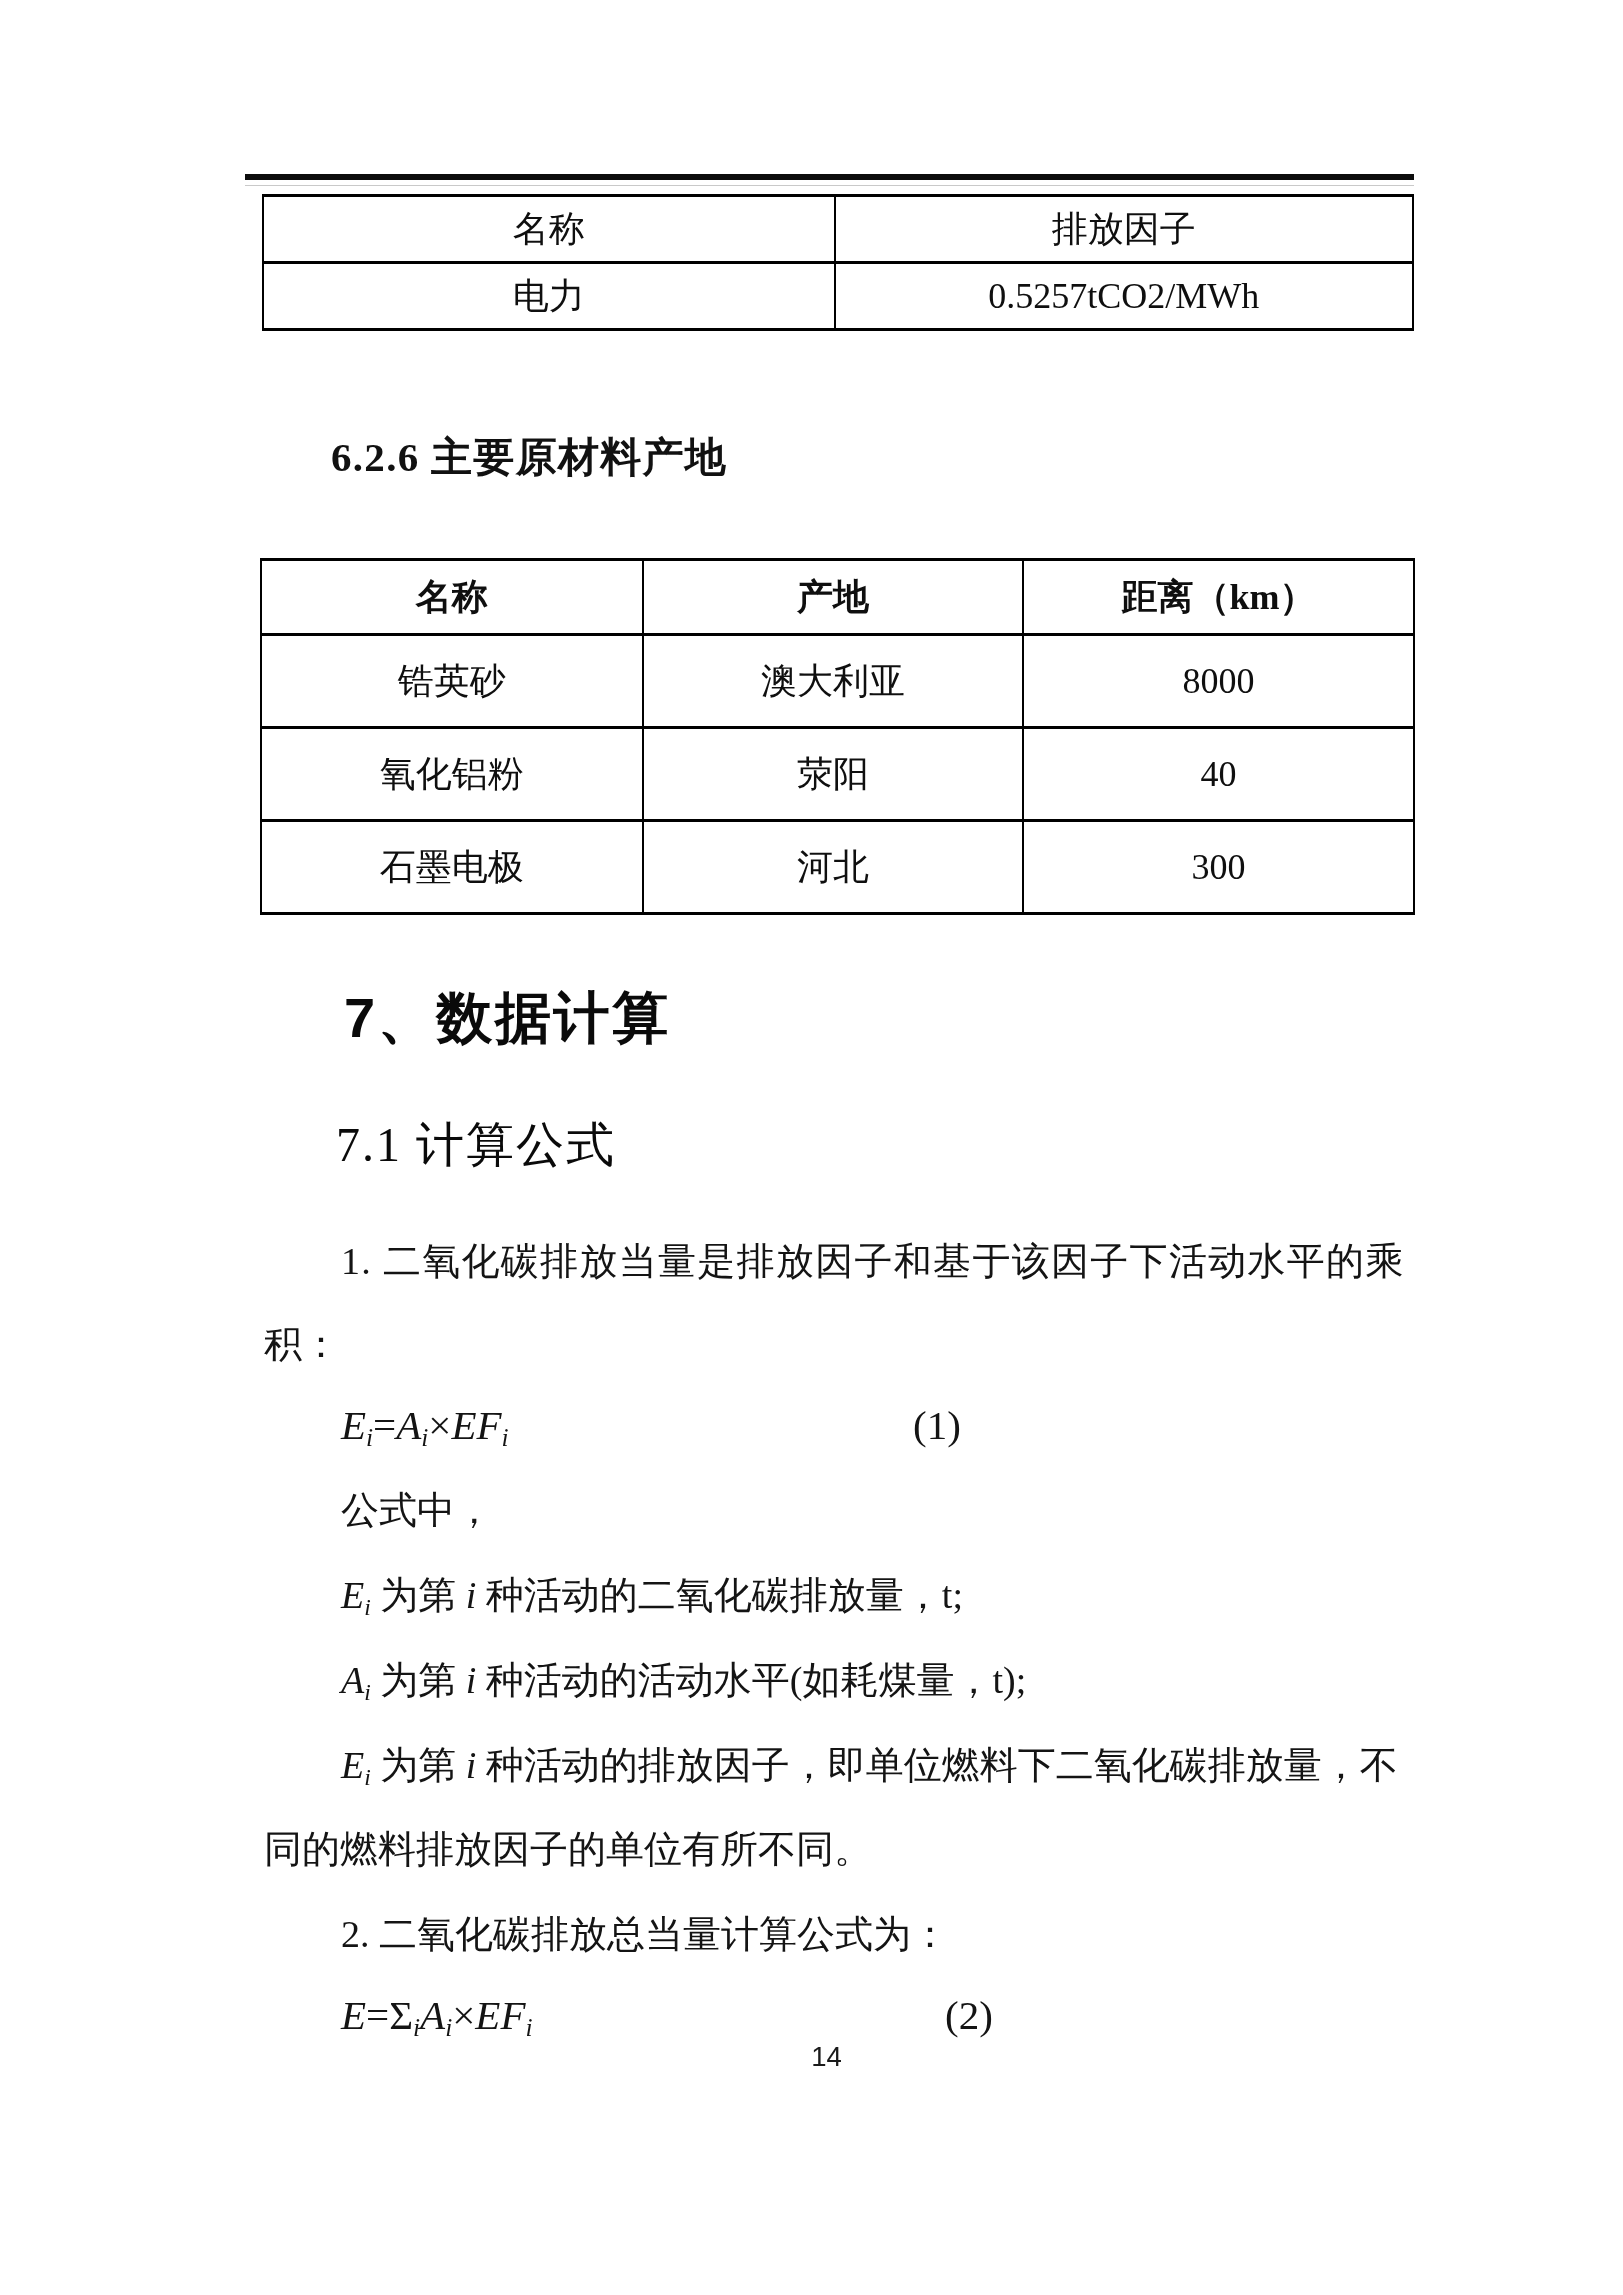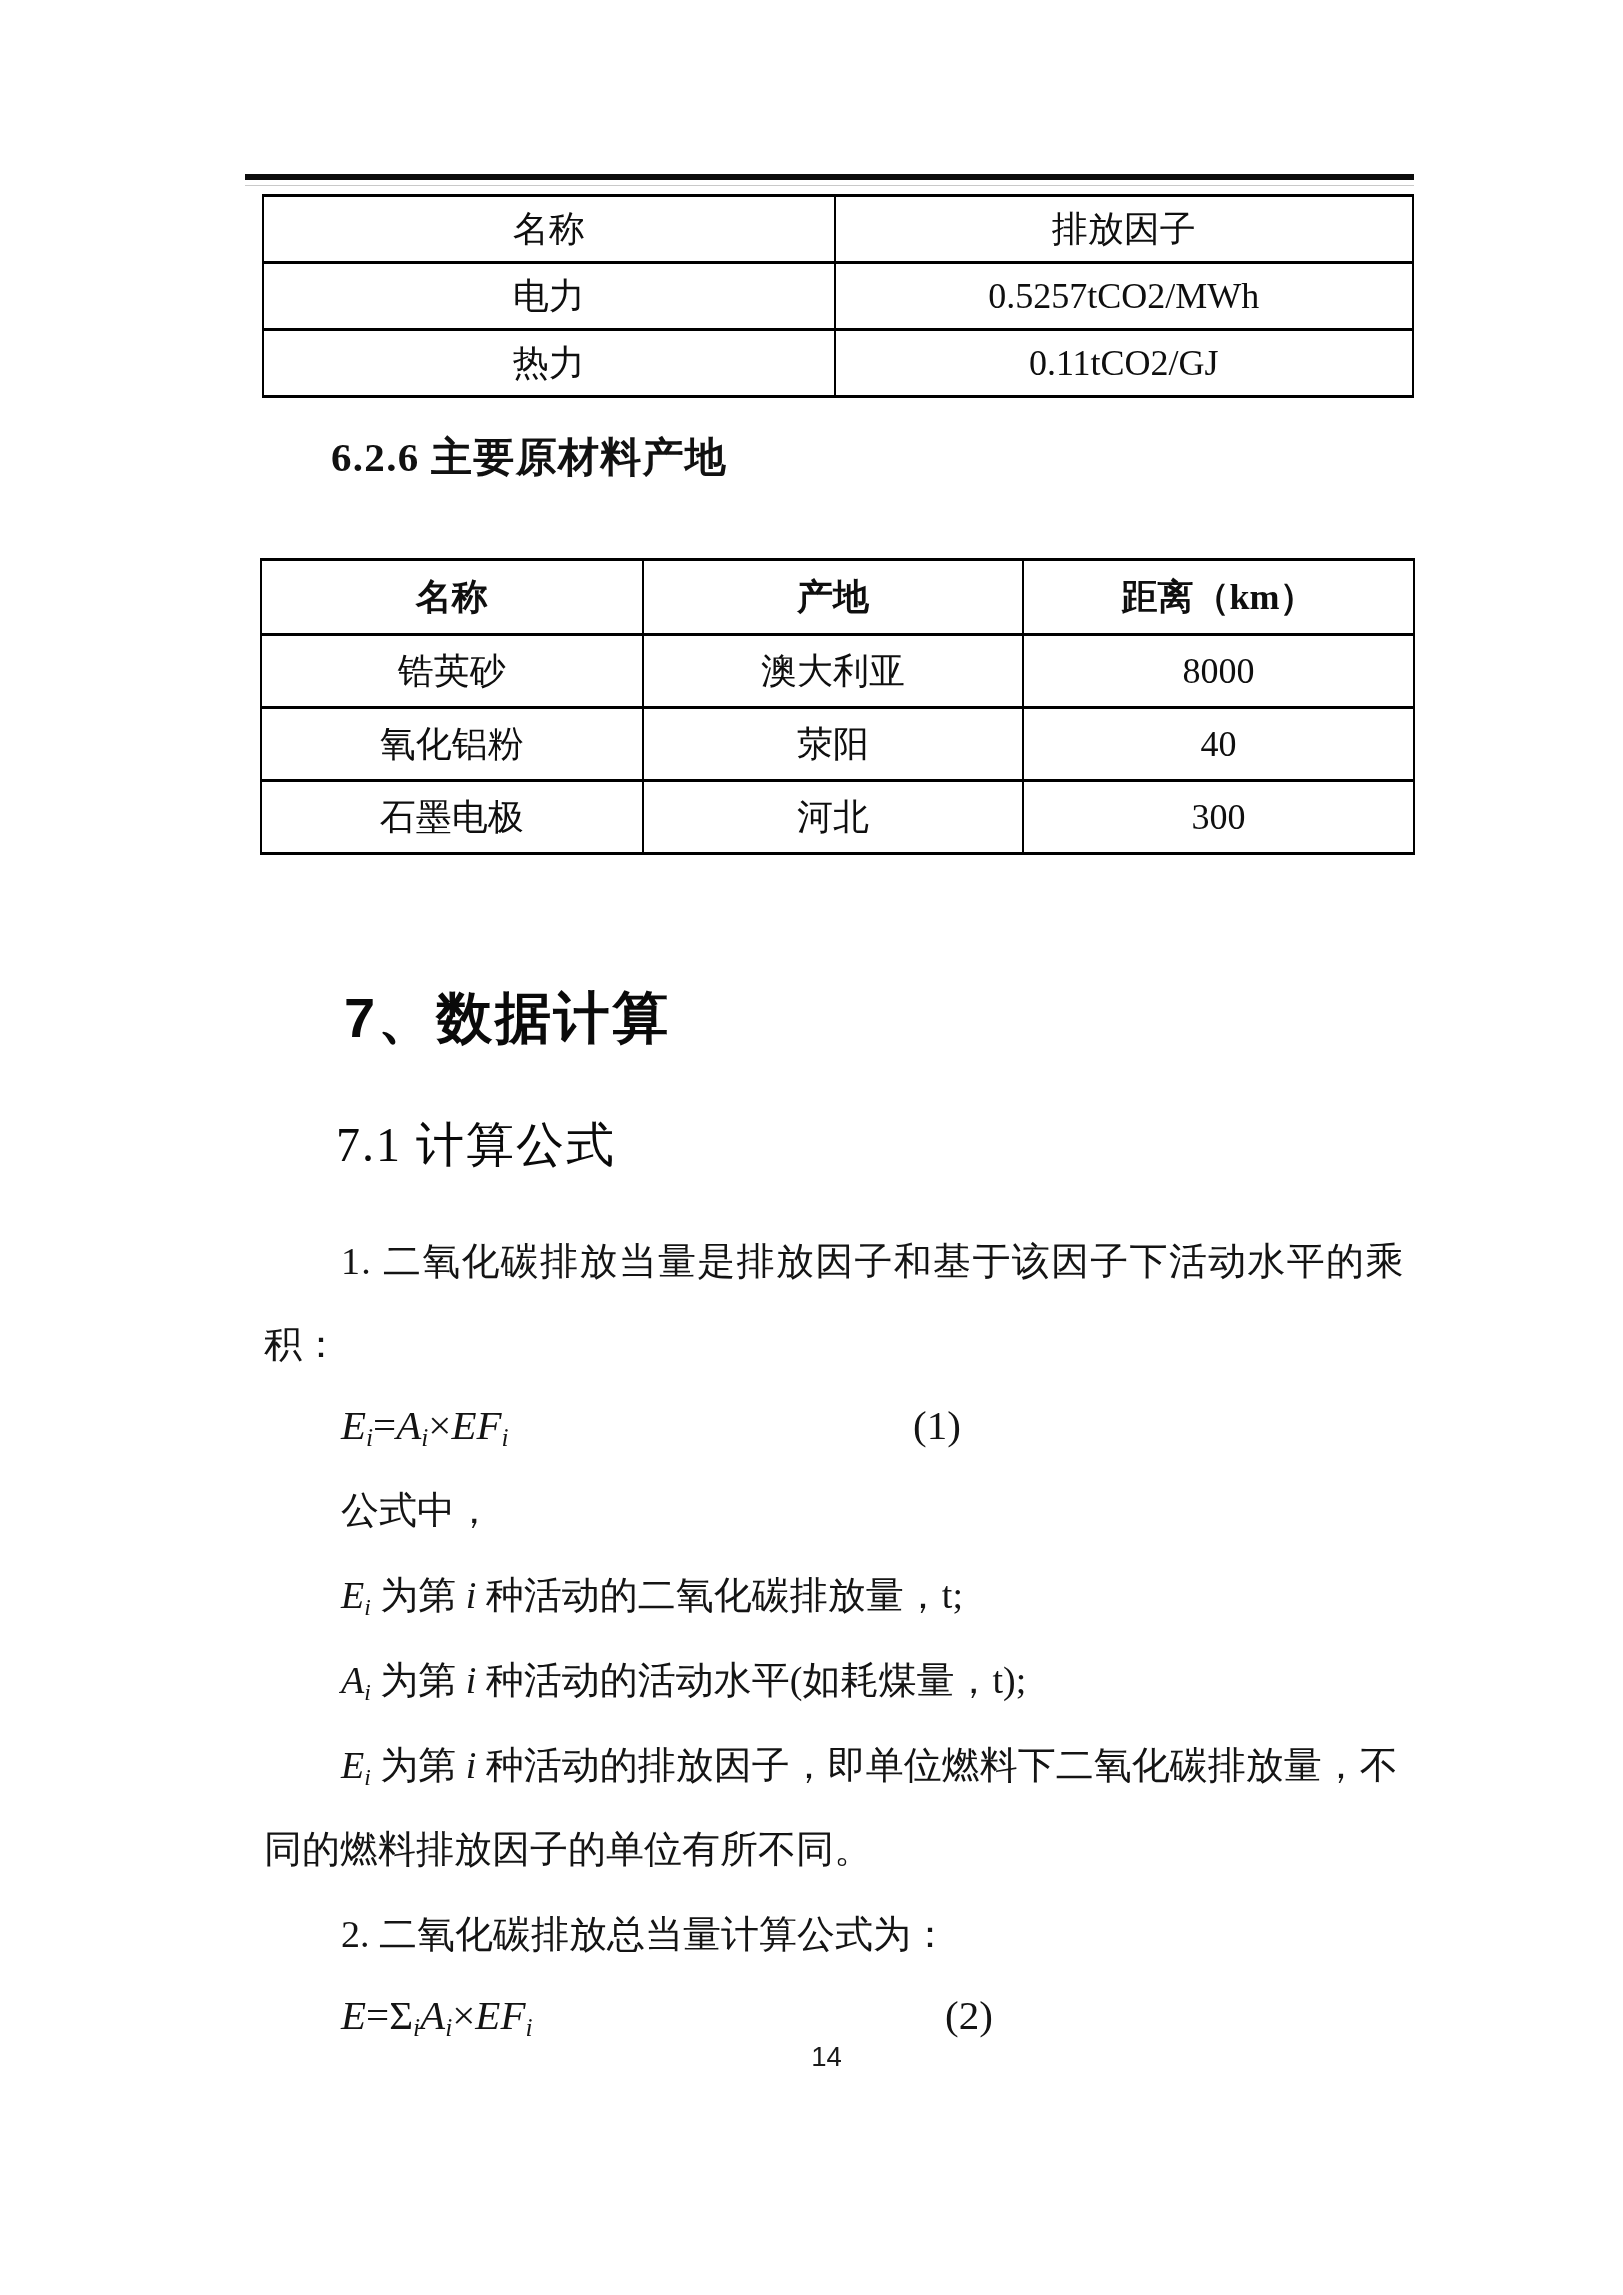--- a/index.html
+++ b/index.html
@@ -43,21 +43,21 @@
     text-align: center;
     vertical-align: middle;
     font-size: 36px;
     padding: 0;
     color: #0f0f0f;
   }
   #table1 { left: 247px; top: 194px; width: 1152px; }
   #table1 tr { height: 67px; }
   #table2 { left: 245px; top: 558px; width: 1155px; }
   #table2 tr.hdr { height: 75px; }
-  #table2 tr.data { height: 73px; }
+  #table2 tr.data { height: 93px; }
   #table2 td.bold { font-weight: bold; }
   .heading-626 {
     position: absolute;
     left: 316px;
     top: 430px;
     font-size: 41px;
     font-weight: bold;
     letter-spacing: 1.3px;
     white-space: nowrap;
   }
@@ -134,24 +134,20 @@
         <col style="width:50.3%">
       </colgroup>
     <tbody>
         <tr>
       <td>名称</td>
       <td>排放因子</td>
     </tr>
     <tr>
       <td>电力</td>
       <td>0.5257tCO2/MWh</td>
-    </tr>
-    <tr>
-      <td>热力</td>
-      <td>0.11tCO2/GJ</td>
     </tr>
   </tbody>
     </table>
 
   <div class="heading-626">6.2.6 主要原材料产地</div>
 
   <table class="doc-table" id="table2">
     <colgroup>
         <col style="width:33.1%">
         <col style="width:33.0%">

